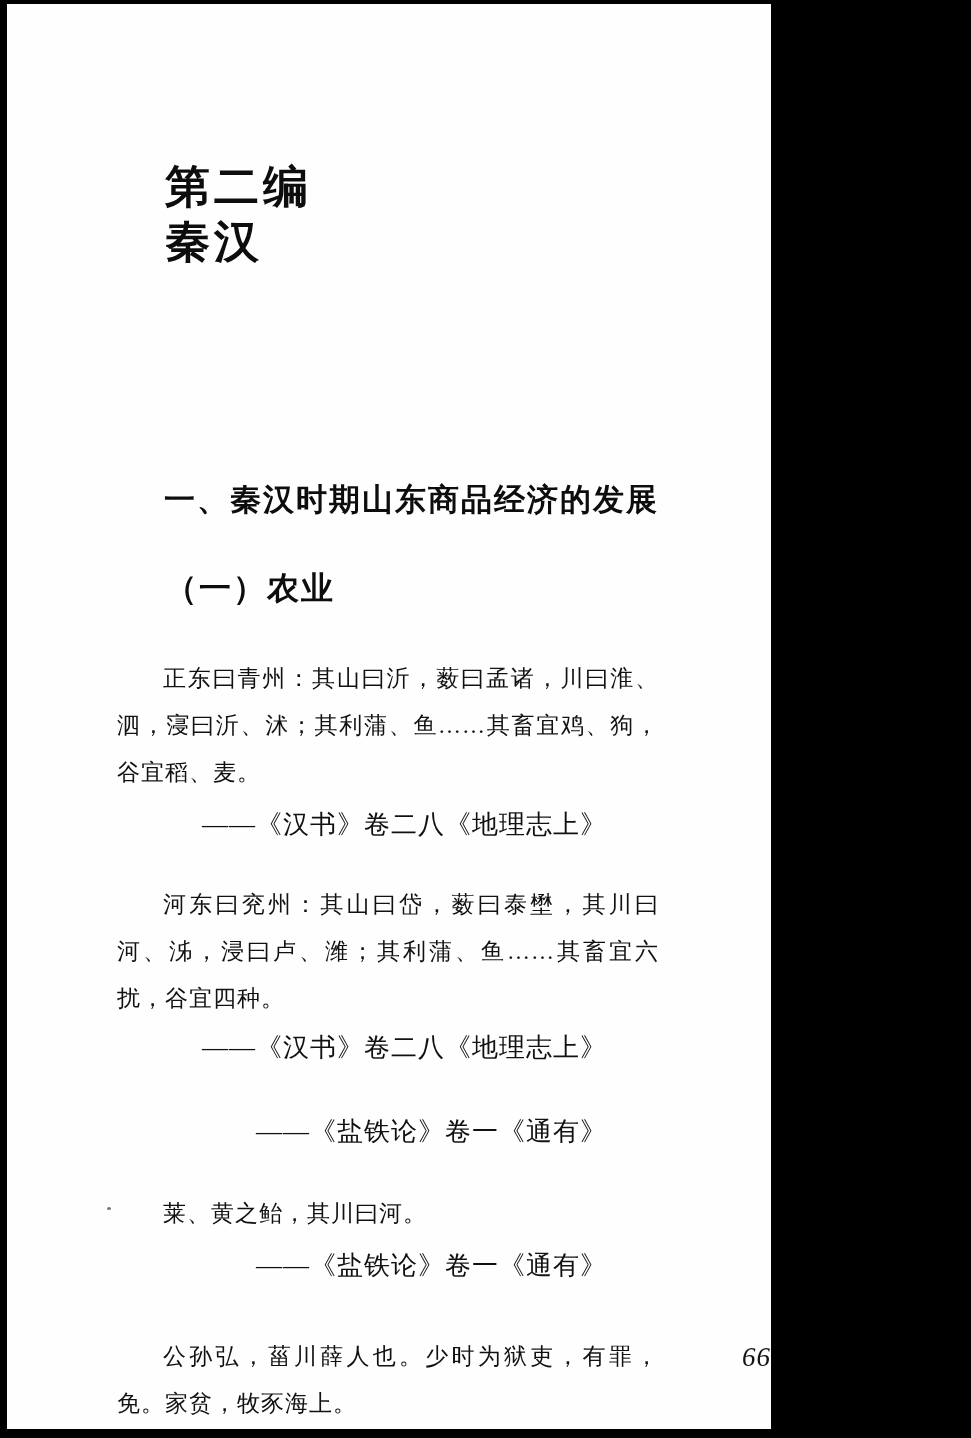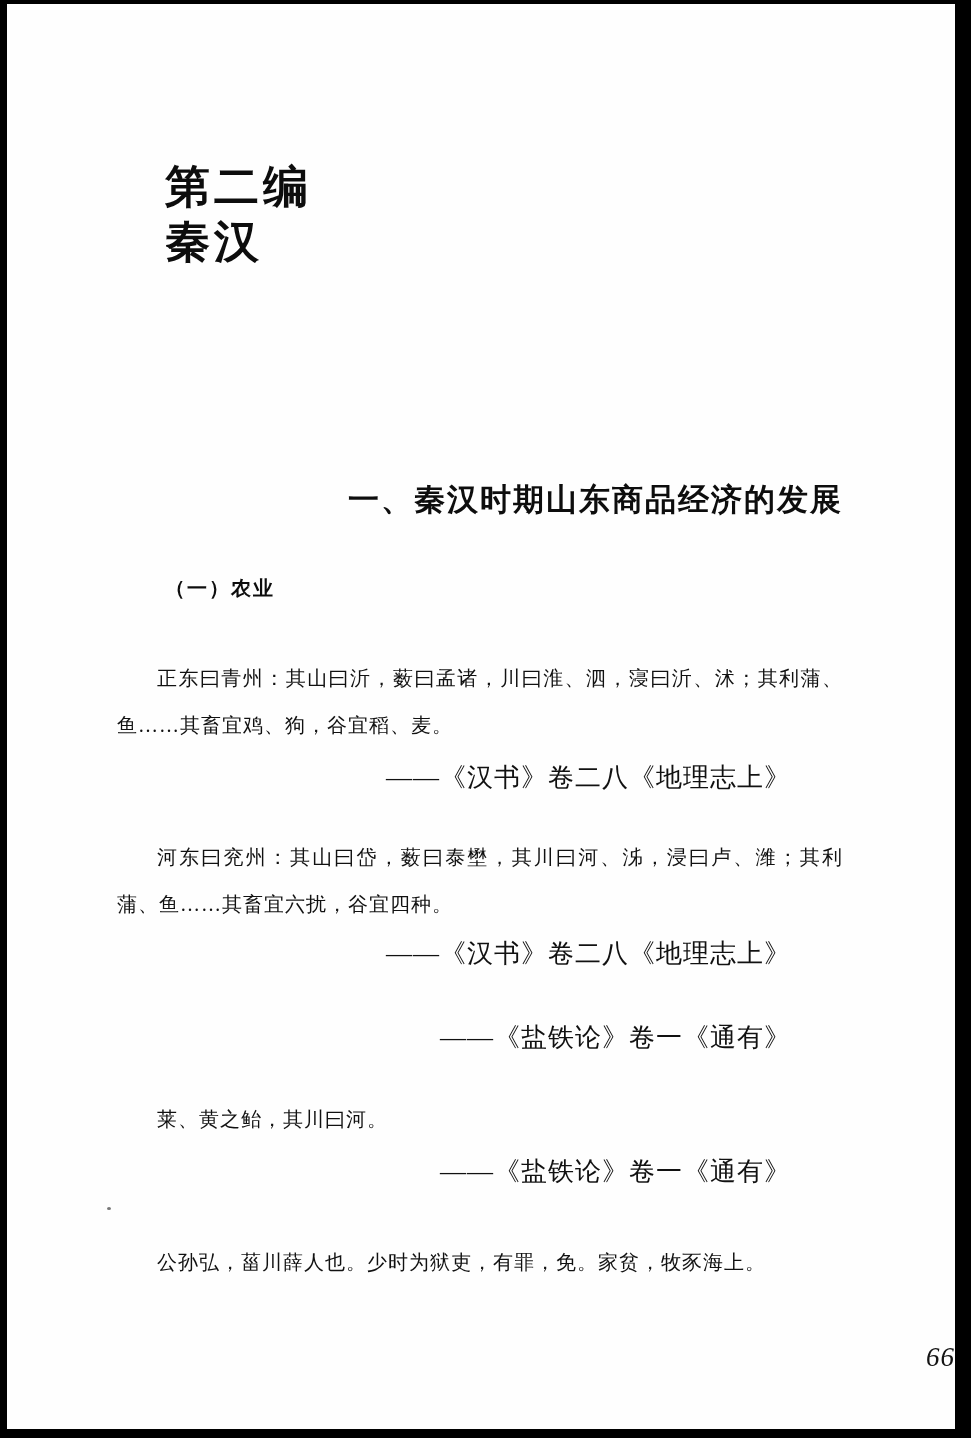--- a/index.html
+++ b/index.html
@@ -8,21 +8,21 @@
     background: #000;
     width: 971px;
     height: 1438px;
     overflow: hidden;
     font-family: "Liberation Serif", serif;
   }
   .page {
     position: absolute;
     left: 7px;
     top: 4px;
-    width: 948px;   
+    width: 764px;   
     height: 1425px; 
     background: #fefefe;
     color: #111;
     box-sizing: border-box;
     padding: 0 112px 0 110px;
   }
   .part-title {
     margin: 155px 0 0 48px;
     font-family: "Liberation Sans", sans-serif;
     font-weight: bold;
@@ -38,28 +38,28 @@
     font-weight: bold;
     font-size: 31px;
     line-height: 40px;
     letter-spacing: 2px;
     color: #0d0d0d;
   }
   .subsection-heading {
     margin: 50px 0 0 48px;
     font-family: "Liberation Sans", sans-serif;
     font-weight: bold;
-    font-size: 20px;
+    font-size: 32px;
     line-height: 36px;
     letter-spacing: 2px;
     color: #0d0d0d;
   }
   .quote-text {
     margin: 0;
-    font-size: 20px;
+    font-size: 23px;
     line-height: 47px;
     text-indent: 2em;
     letter-spacing: 1px;
     text-align: justify;
   }
   .quote-source {
     margin: 0;
     font-size: 26px;
     line-height: 47px;
     text-align: right;

